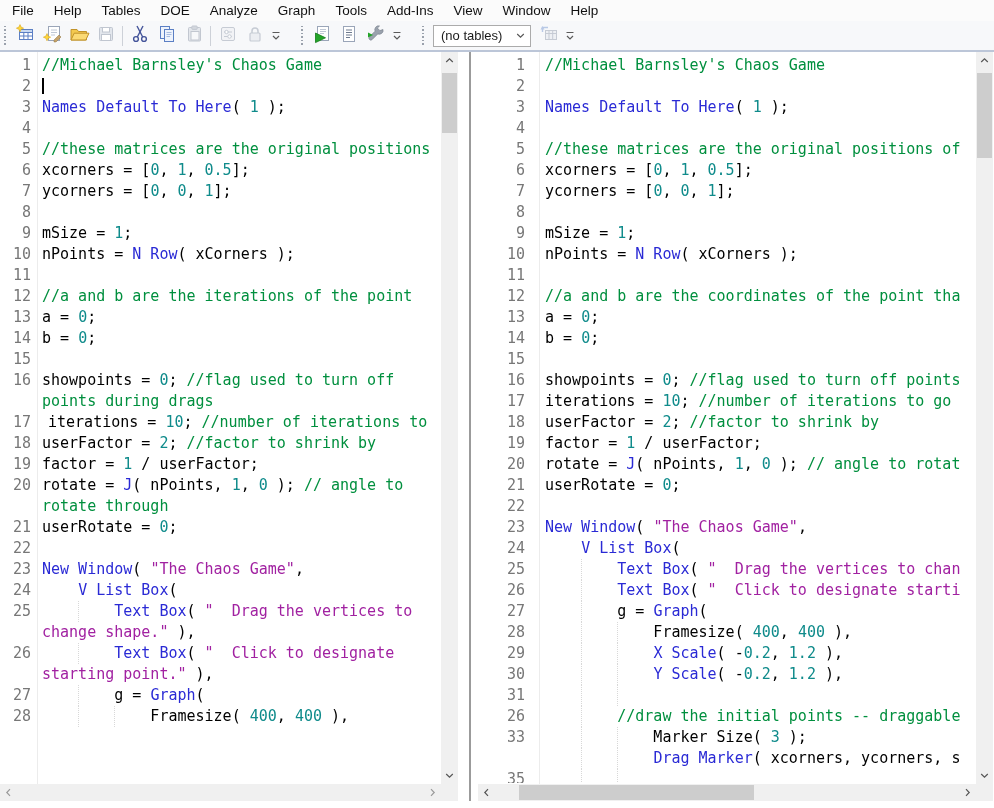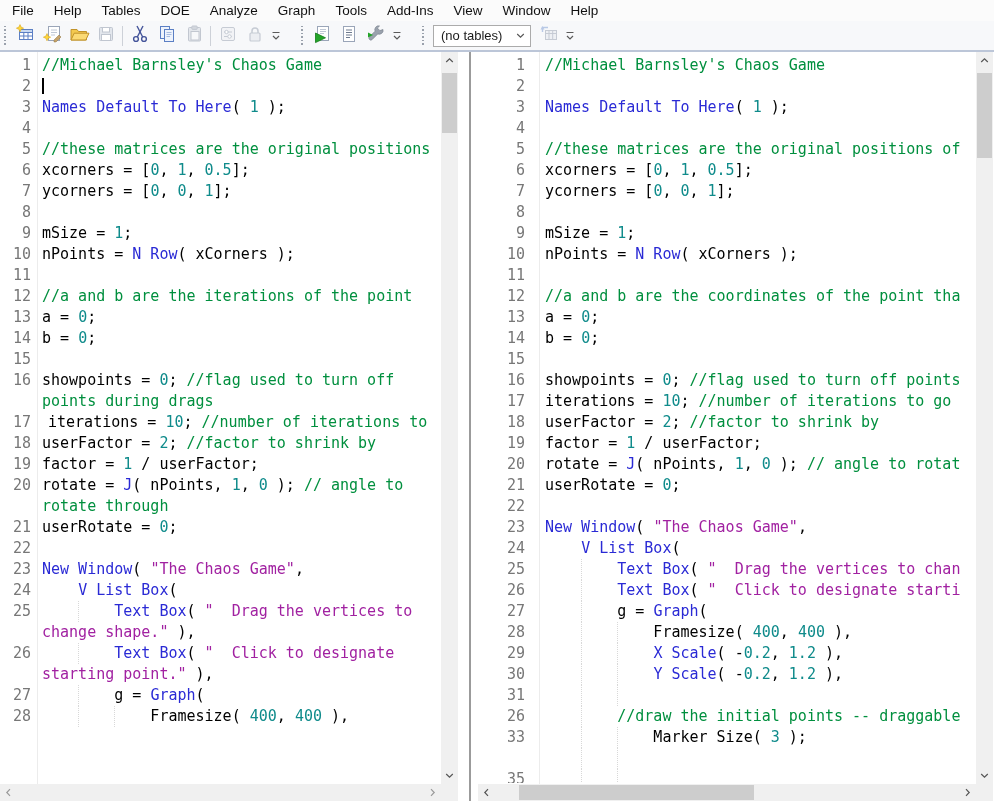--- a/index.html
+++ b/index.html
@@ -537,20 +537,21 @@
       <div class="row">
         <span class="num" style="width: 47px;">33</span>
         <span class="guide" style="left: 103.108px;"></span>
         <span class="guide" style="left: 139.216px;"></span>
         <span class="code" style="left: 67px;"><span class="tok-p">            Marker Size( </span><span class="tok-n">3</span><span class="tok-p"> );</span></span>
       </div>
       <div class="row">
         <span class="num" style="width: 47px; margin-top: 38px;">34</span>
         <span class="guide" style="left: 103.108px;"></span>
         <span class="guide" style="left: 139.216px;"></span>
+        <span class="code" style="left: 67px;"><span class="tok-p">            </span><span class="tok-k">Drag Marker</span><span class="tok-p">( xcorners, ycorners, s</span></span>
       </div>
       <div class="row">
         <span class="num" style="width: 47px;">35</span>
         <span class="guide" style="left: 103.108px;"></span>
         <span class="guide" style="left: 139.216px;"></span>
       </div>
     </div>
   <div class="gutter-line" style="left:539px"></div>
 
   <div class="vscroll" id="vs-right">

